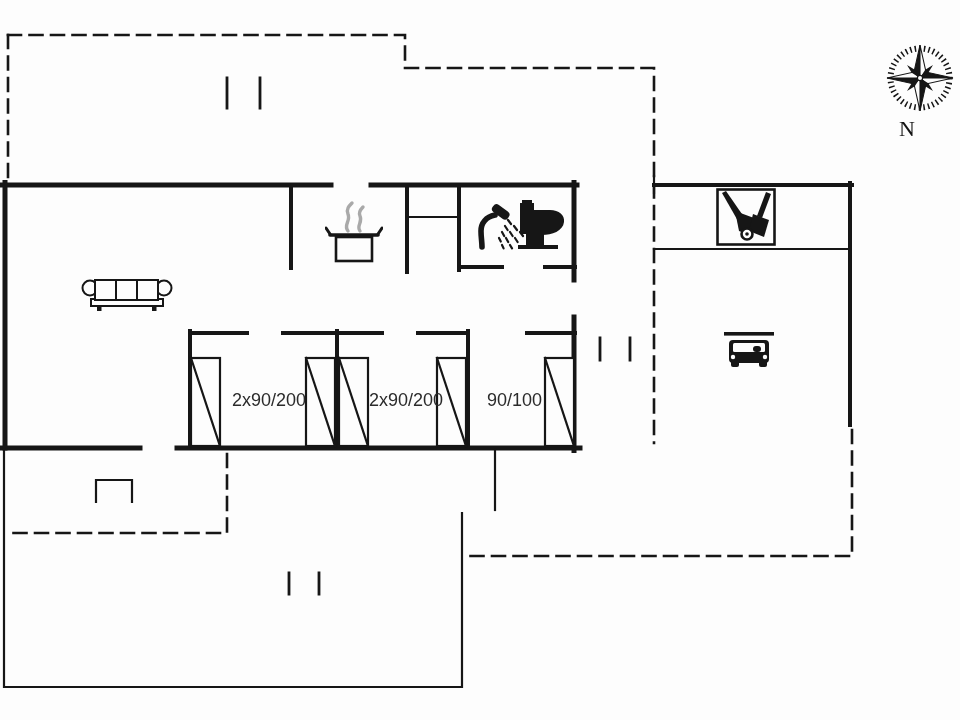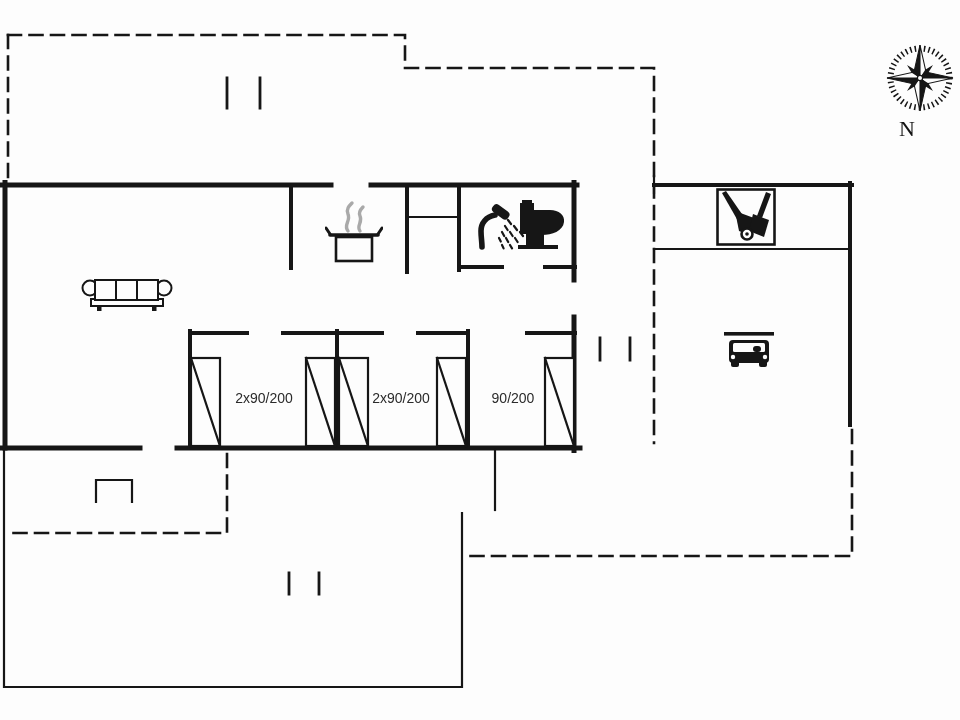--- a/index.html
+++ b/index.html
@@ -1,19 +1,19 @@
 <!DOCTYPE html>
 <html><head>
 <meta charset="utf-8">
 <style>
   html,body{margin:0;padding:0;background:#ffffff;}
   #plan{position:relative;width:960px;height:720px;background:#fdfdfd;overflow:hidden;
         font-family:"Liberation Sans", sans-serif;}
   .abs{position:absolute;}
-  .bed-label{position:absolute;font-size:14px;color:#2b2b2b;text-align:center;
+  .bed-label{position:absolute;font-size:18px;color:#2b2b2b;text-align:center;
              letter-spacing:0px;white-space:nowrap;}
   .compass-label{position:absolute;font-family:"Liberation Serif", serif;font-size:22px;
                  color:#141414;text-align:center;}
   svg{display:block;}
 </style>
 </head>
 <body>
 
 <div id="plan">
 
@@ -181,15 +181,15 @@
         <polygon points="25,55 32.8,50.3 38,42 29.7,47.2"></polygon>
         <polygon points="25,29 29.7,36.8 38,42 32.8,33.7"></polygon>
       </g>
       <circle cx="38" cy="42" r="2.6" fill="#fdfdfd" stroke="#161616" stroke-width="1.2"></circle>
     </svg>
   </div>
   <div class="compass-label" style="left:894px;top:116px;width:26px">N</div>
 
   <div class="bed-label" style="left:232px;top:390px;width:64px">2x90/200</div>
   <div class="bed-label" style="left:369px;top:390px;width:64px">2x90/200</div>
-  <div class="bed-label" style="left:487px;top:390px;width:52px">90/200</div>
+  <div class="bed-label" style="left:487px;top:390px;width:52px">90/100</div>
 
 </div>
 
 </body></html>

